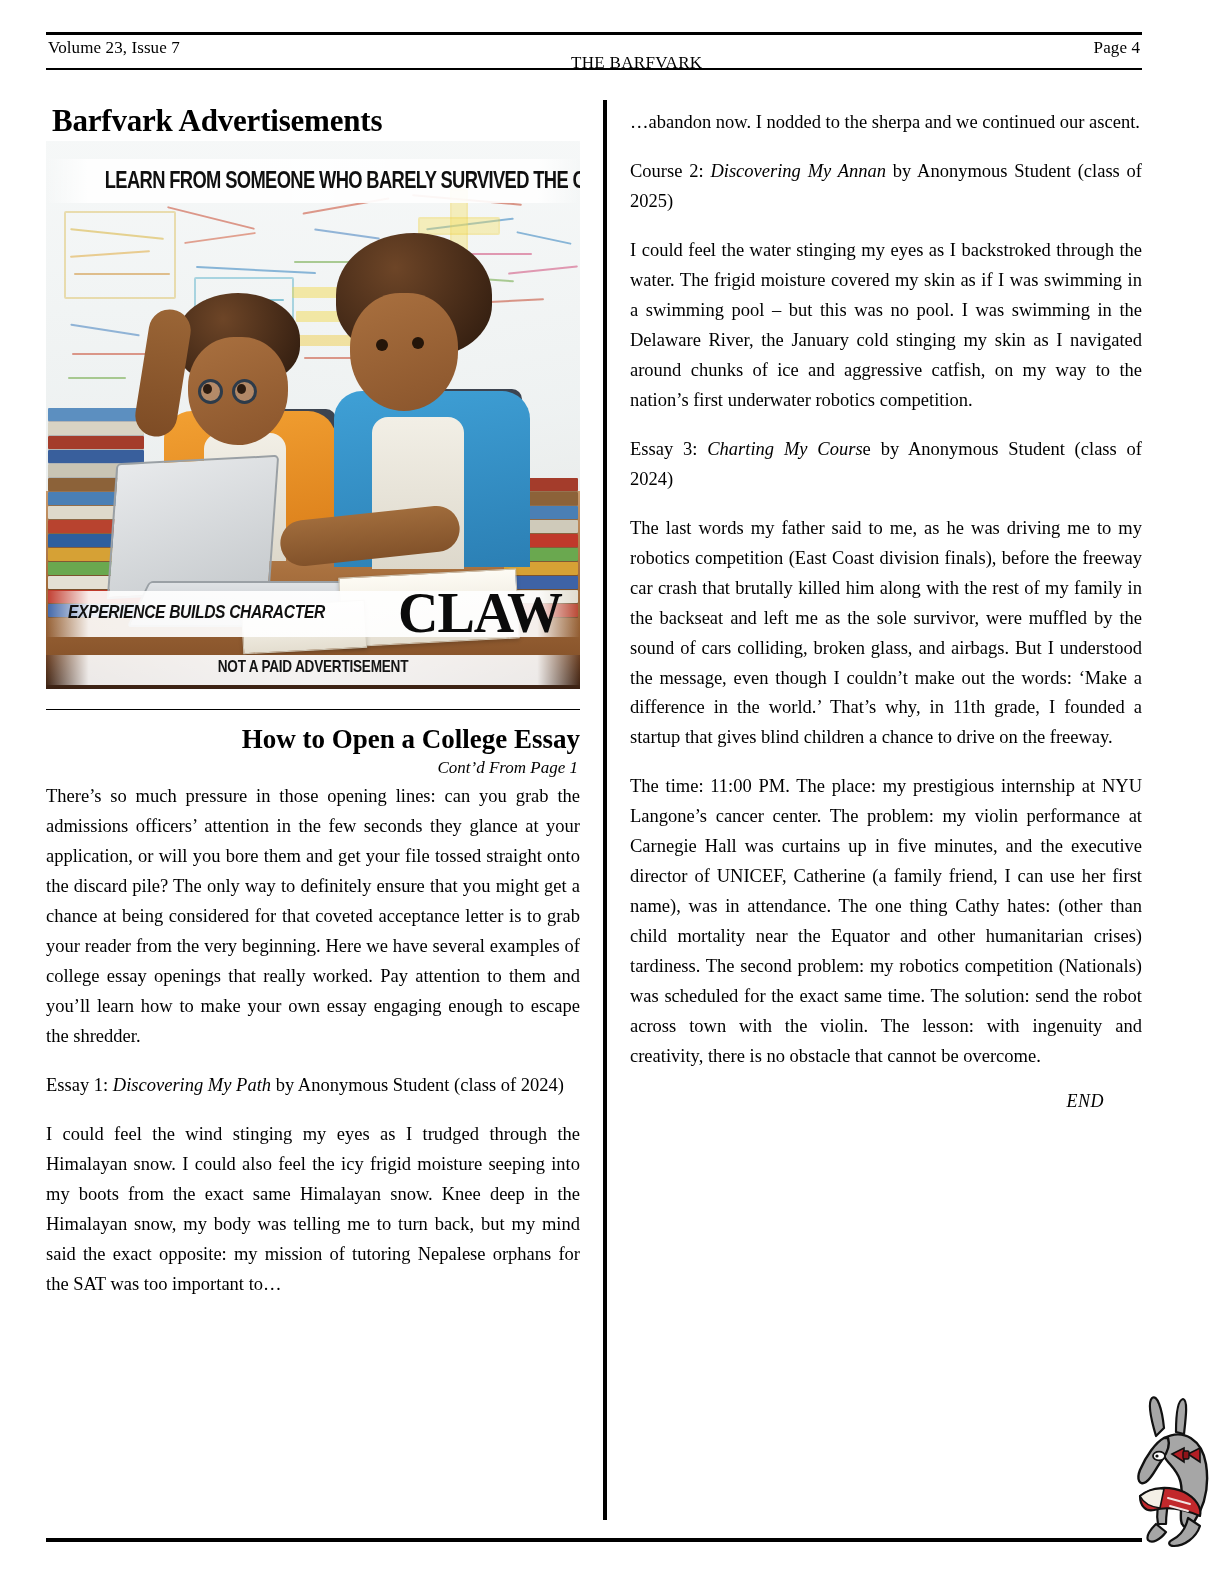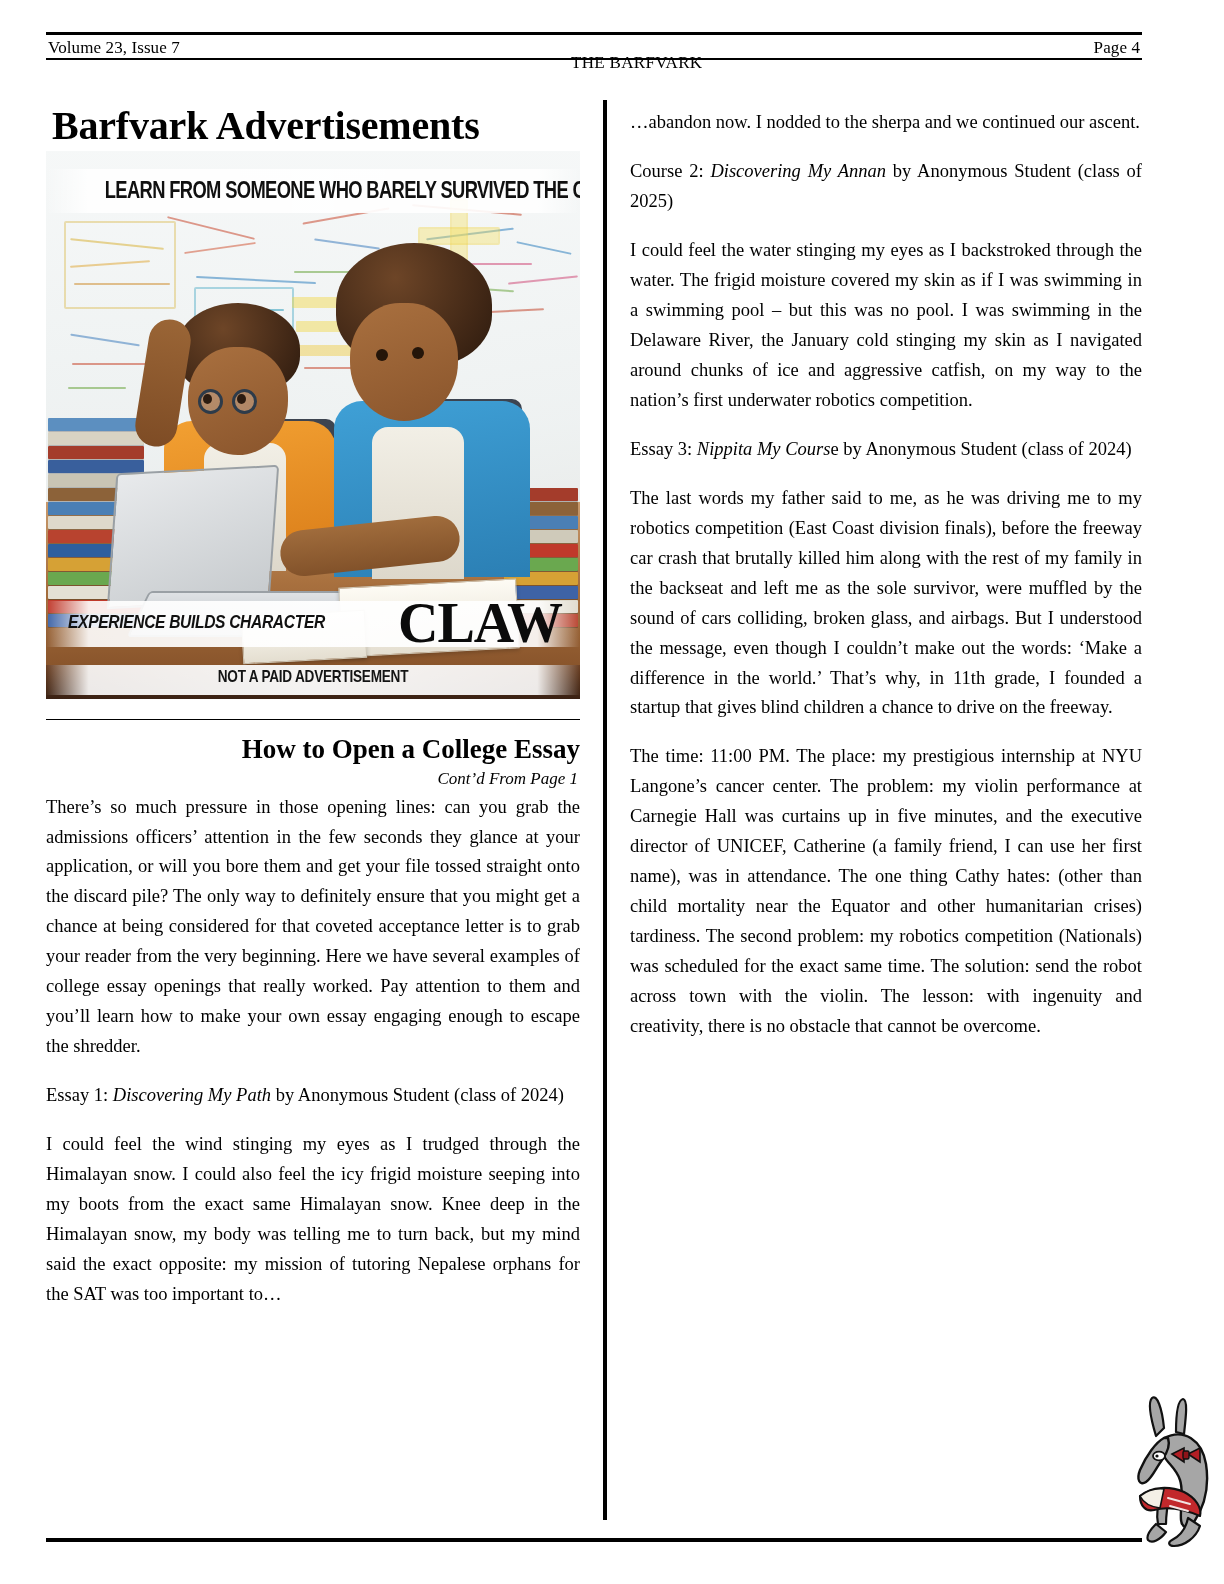--- a/index.html
+++ b/index.html
@@ -32,21 +32,21 @@
   }
   .rule-thin {
     height: 1.5px;
     background: #000;
     width: 100%;
   }
   .masthead-row {
     display: flex;
     align-items: baseline;
     justify-content: space-between;
-    padding: 3px 2px 0 2px;
+    padding: 3px 2px 10px 2px;
   }
   .masthead-left, .masthead-right {
     font-size: 17px;
     letter-spacing: 0.1px;
     white-space: nowrap;
   }
   .masthead-center {
     position: absolute;
     left: 0;
     right: 0;
@@ -77,21 +77,21 @@
   }
   .col-right {
     position: absolute;
     left: 630px;
     top: 108px;
     width: 512px;
   }
 
   
   .headline {
-    font-size: 40px;
+    font-size: 31px;
     font-weight: bold;
     line-height: 1.12;
     letter-spacing: -0.2px;
     margin: 0 0 2px 6px;
   }
   .byline {
     font-size: 17px;
     font-style: italic;
     margin: 0 0 10px 6px;
   }
@@ -484,27 +484,28 @@
   </div>
 
   <div class="col-right">
 
     <p class="body">…abandon now. I nodded to the sherpa and we continued our ascent.</p>
 
     <p class="body"><span>Course 2: </span><span class="ital">Discovering My Annan</span><span> by Anonymous Student (class of 2025)</span></p>
 
     <p class="body">I could feel the water stinging my eyes as I backstroked through the water. The frigid moisture covered my skin as if I was swimming in a swimming pool – but this was no pool. I was swimming in the Delaware River, the January cold stinging my skin as I navigated around chunks of ice and aggressive catfish, on my way to the nation’s first underwater robotics competition.</p>
 
-    <p class="body"><span>Essay 3: </span><span class="ital">Nippita My Cours</span><span>e</span><span> by Anonymous Student (class of 2024)</span></p>
+    <p class="body"><span>Essay 3: </span><span class="ital">Charting My Cours</span><span>e</span><span> by Anonymous Student (class of 2024)</span></p>
 
     <p class="body">The last words my father said to me, as he was driving me to my robotics competition (East Coast division finals), before the freeway car crash that brutally killed him along with the rest of my family in the backseat and left me as the sole survivor, were muffled by the sound of cars colliding, broken glass, and airbags. But I understood the message, even though I couldn’t make out the words: ‘Make a difference in the world.’ That’s why, in 11th grade, I founded a startup that gives blind children a chance to drive on the freeway.</p>
 
 
     <p class="body">The time: 11:00 PM. The place: my prestigious internship at NYU Langone’s cancer center. The problem: my violin performance at Carnegie Hall was curtains up in five minutes, and the executive director of UNICEF, Catherine (a family friend, I can use her first name), was in attendance. The one thing Cathy hates: (other than child mortality near the Equator and other humanitarian crises) tardiness. The second problem: my robotics competition (Nationals) was scheduled for the exact same time. The solution: send the robot across town with the violin. The lesson: with ingenuity and creativity, there is no obstacle that cannot be overcome.</p>
 
+    <div class="end-line">END</div>
   </div>
 
   <div class="mascot">
     <svg viewBox="0 0 92 160" width="92" height="160" xmlns="http://www.w3.org/2000/svg">
 
       <path d="M30 42 C24 22 22 8 26 4 C31 0 36 14 38 34 Z" fill="#a6a6a6" stroke="#111" stroke-width="2.2" stroke-linejoin="round"></path>
       <path d="M50 38 C50 18 52 6 57 5 C62 6 60 22 58 40 Z" fill="#a6a6a6" stroke="#111" stroke-width="2.2" stroke-linejoin="round"></path>
 
       <path d="M38 44 C58 34 76 46 80 70 C84 96 76 116 68 128 C62 136 56 134 55 126 C54 112 58 98 54 86 C50 74 42 70 38 62 Z" fill="#a6a6a6" stroke="#111" stroke-width="2.4" stroke-linejoin="round"></path>
 

